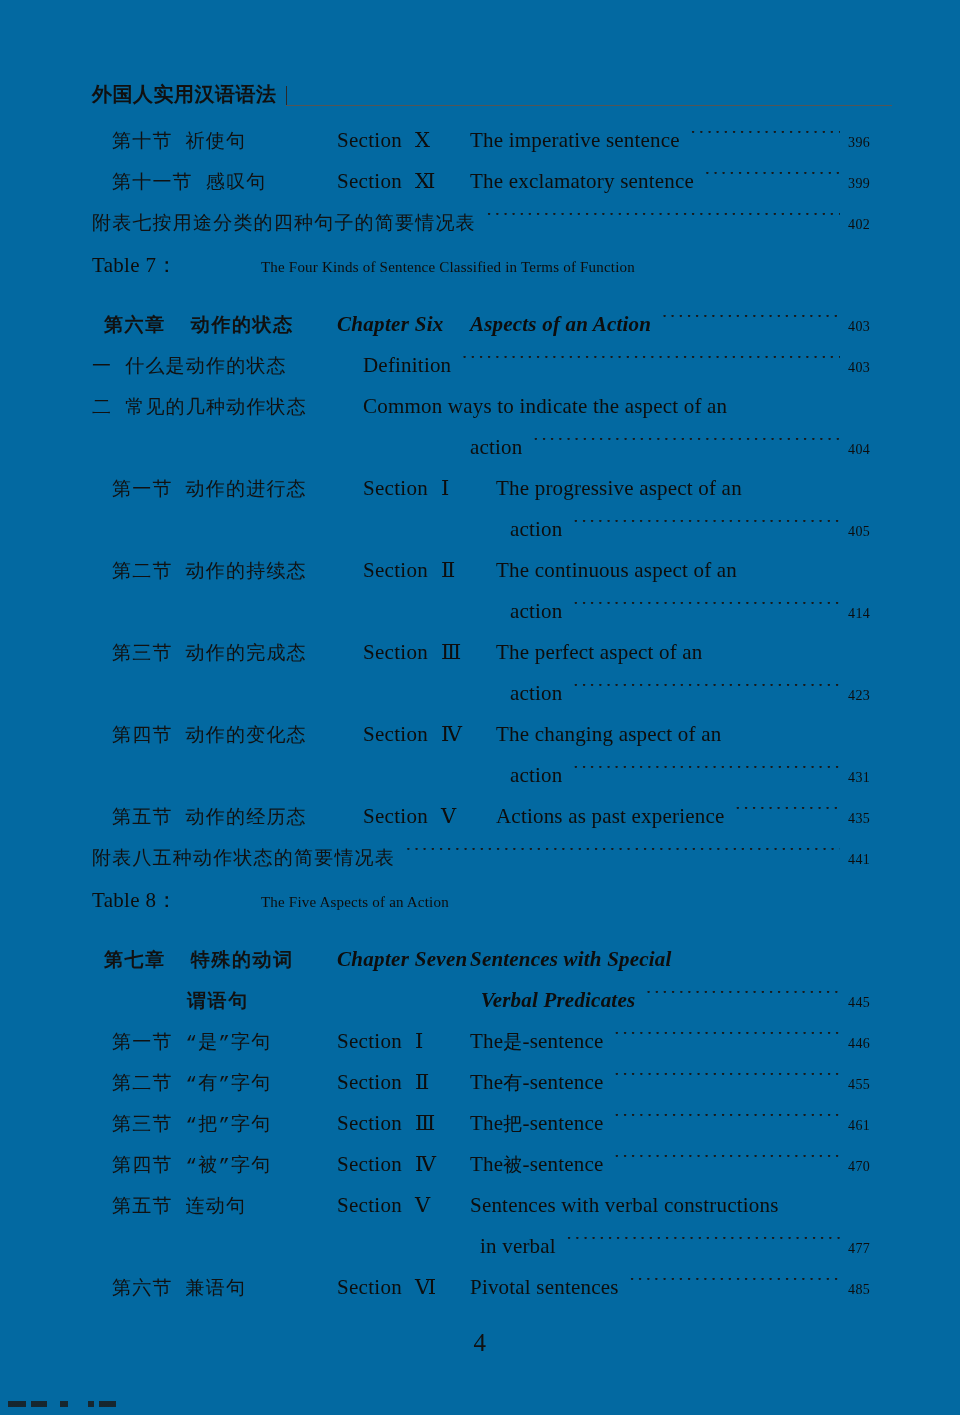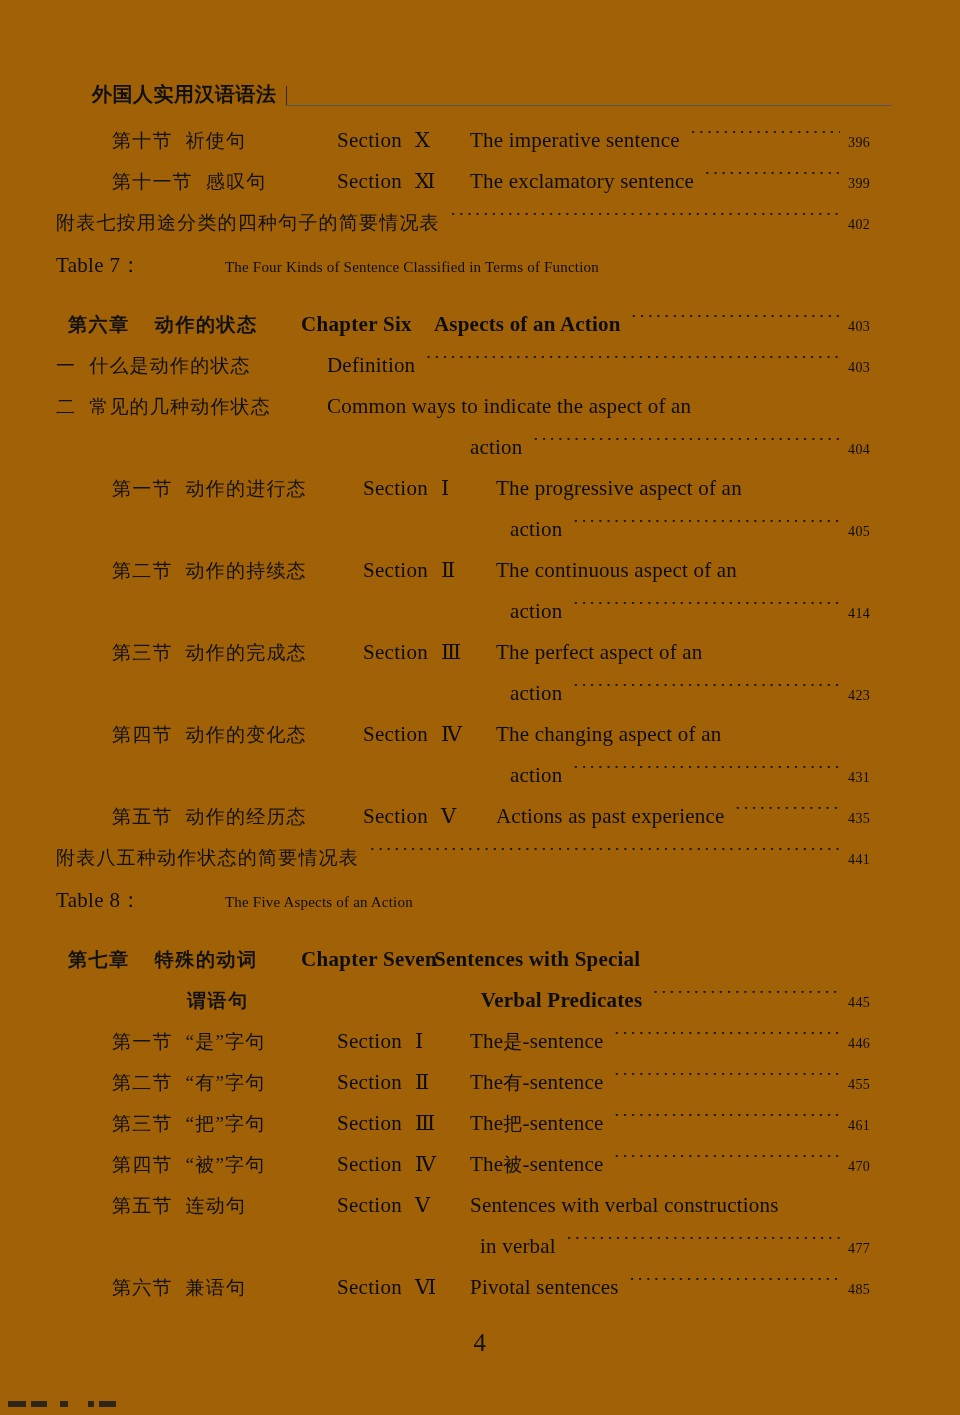--- a/index.html
+++ b/index.html
@@ -12,21 +12,21 @@
     height: 1415px;
     position: relative;
     font-family: "Liberation Serif", "DejaVu Serif", serif;
     color: #0d0d0d;
     overflow: hidden;
   }
 
   .page {
     position: absolute;
     inset: 0;
-    background: #a16207;
+    background: #0369a1;
   }
 
   
   .header {
     position: absolute;
     top: 72px;
     left: 92px;
     right: 68px;
     height: 34px;
     display: flex;
@@ -73,29 +73,29 @@
     top: 128px;
     left: 0;
     right: 0;
   }
 
   .row {
     position: relative;
     display: flex;
     align-items: baseline;
     height: 41px;
-    padding-left: 56px;
+    padding-left: 92px;
     padding-right: 68px;
   }
 
   .row.indent { padding-left: 112px; }
 
   
   .cn {
-    font-family: Liberation Serif, serif;
+    font-family: Liberation Mono, monospace;
     font-size: 19px;
     font-weight: 500;
     letter-spacing: 1.2px;
     white-space: nowrap;
     color: #111;
   }
   .row.bold .cn { font-weight: 700; letter-spacing: 1.6px; margin-left: 12px; }
   .cn-num { margin-right: 13px; }
 
   
@@ -112,21 +112,21 @@
   }
   .sec-col { width: 133px; flex: 0 0 auto; }
   .sec-num { margin-left: 13px; font-size: 21px; }
 
   .en {
     font-size: 21px;
     white-space: nowrap;
     letter-spacing: 0.2px;
   }
   .row.bold .en,
-  .row.bold .sec { font-weight: 700; }
+  .row.bold .sec { font-weight: 700; font-style: italic; }
 
   .en-cjk {
     font-family: "Liberation Sans", "DejaVu Sans", sans-serif;
     font-size: 19px;
   }
 
   .leader {
     flex: 1 1 auto;
     min-width: 14px;
     margin: 0 8px 0 10px;

